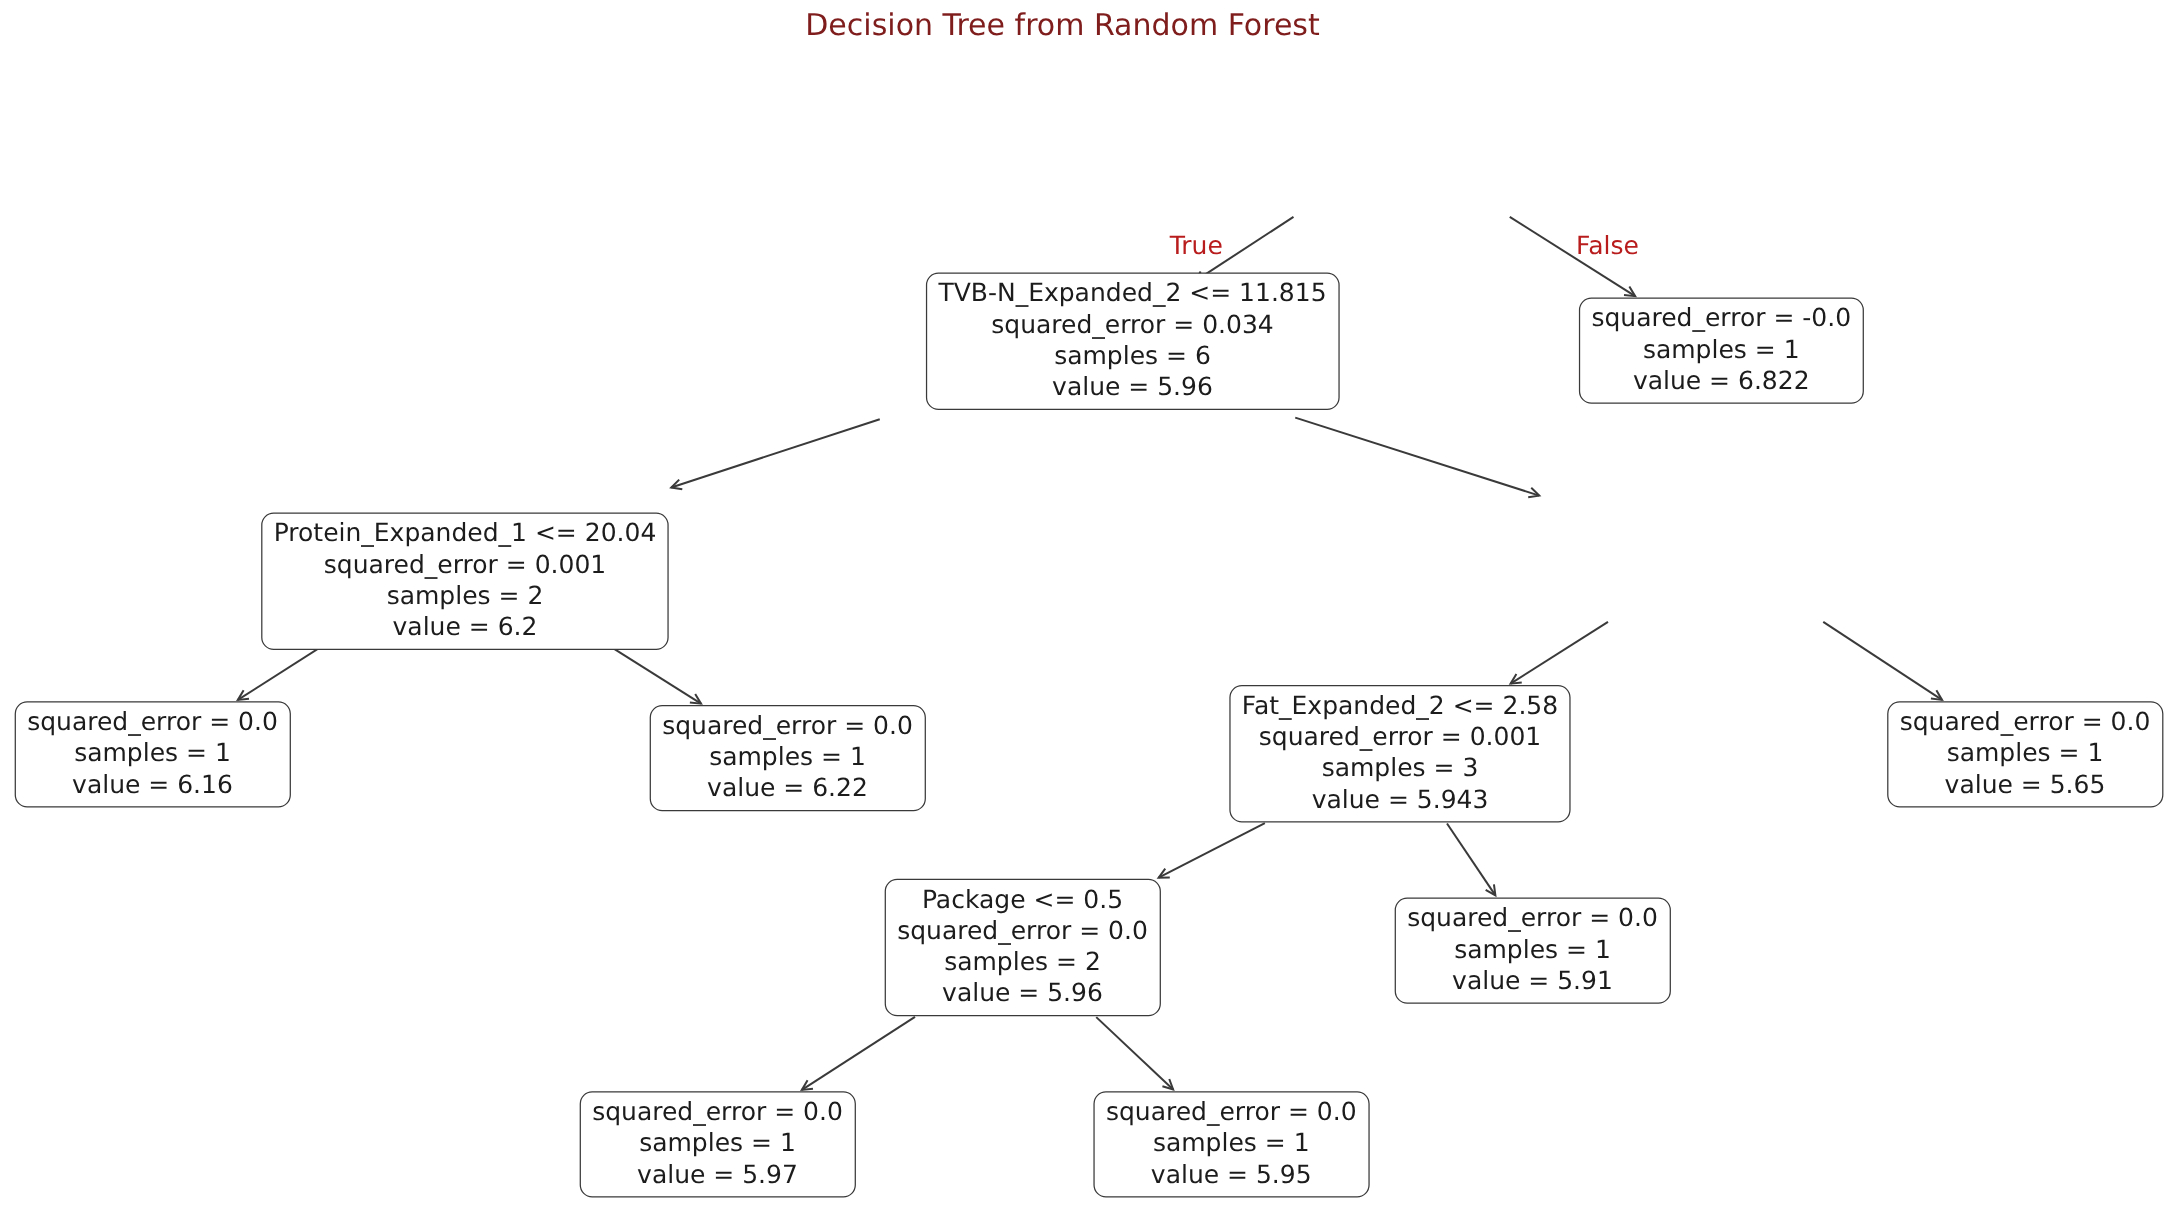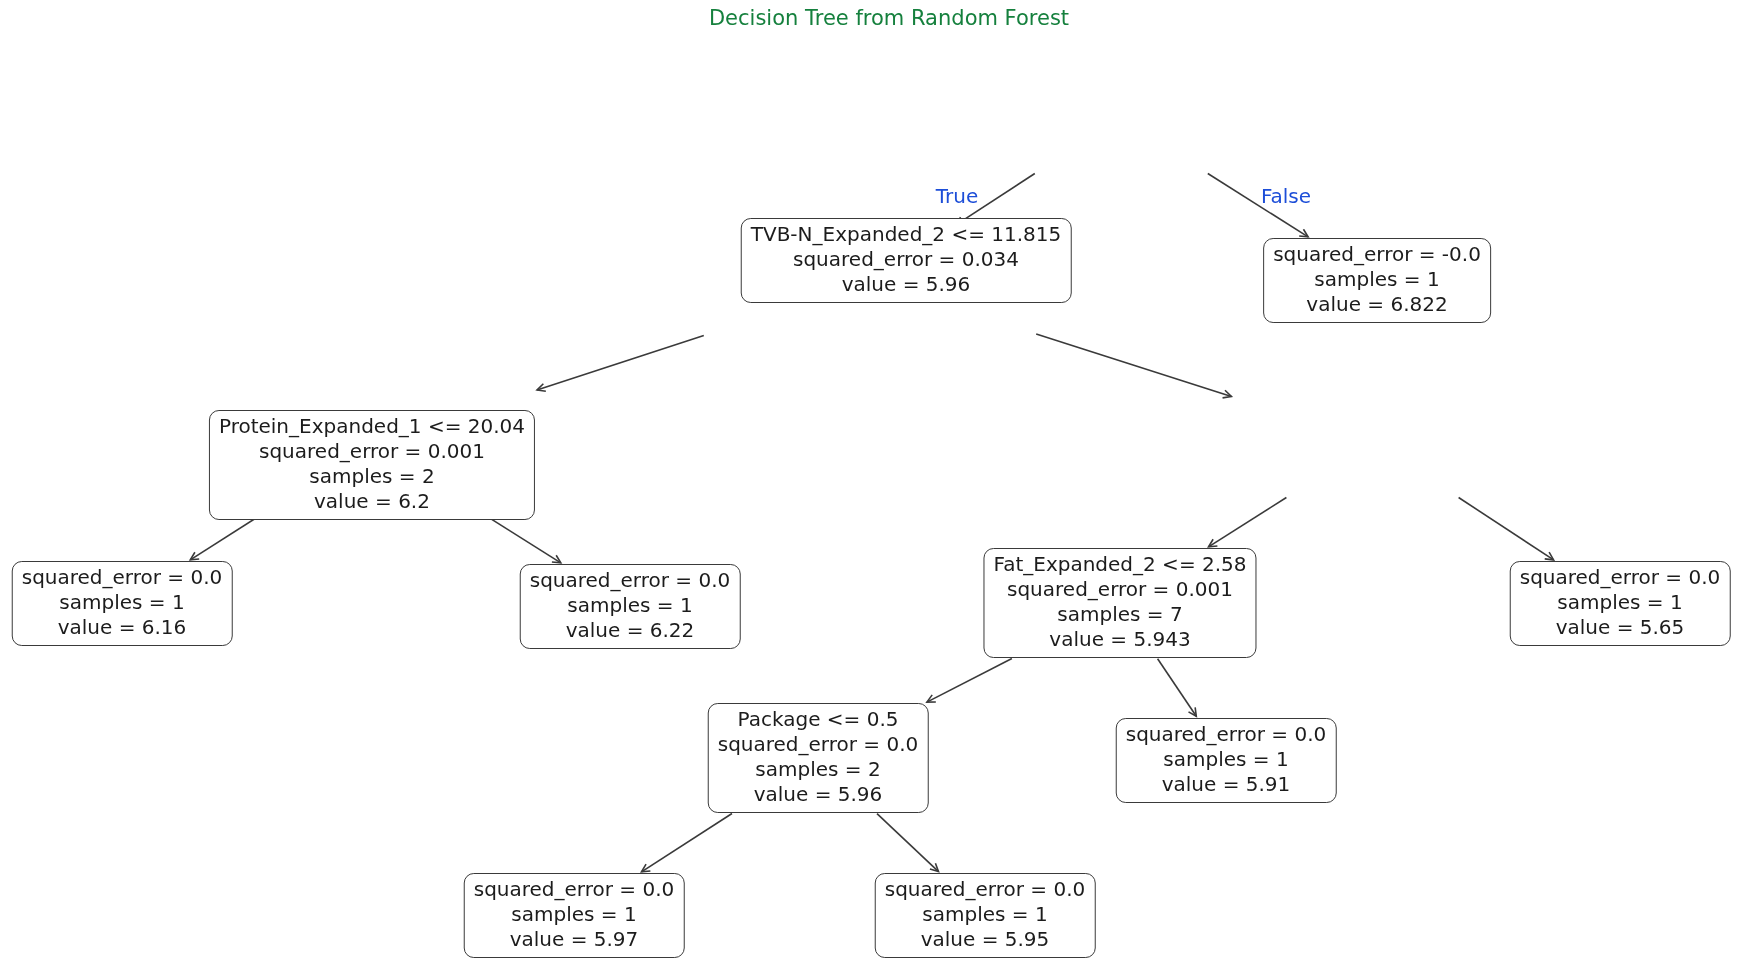--- a/index.html
+++ b/index.html
@@ -21,43 +21,42 @@
     left: 0; top: 0;
     width: 1741px;
     height: 964px;
     pointer-events: none;
   }
   .plot-title {
     position: absolute;
     left: 850px;
     top: 6px;
     transform: translateX(-50%);
-    font-size: 21px;
-    color: #15803d;
+    font-size: 24px;
+    color: #7f1d1d;
     white-space: nowrap;
-    margin-left: 39px;
   }
   .node {
     position: absolute;
     transform: translateX(-50%);
     background: #ffffff;
     border: 1.6px solid #3a3a3a;
     border-radius: 10px;
     padding: 3px 9px 5px 9px;
     text-align: center;
     font-size: 20px;
     line-height: 25px;
     white-space: nowrap;
     box-sizing: border-box;
   }
   .edge-label {
     position: absolute;
     transform: translate(-50%, -50%);
     font-size: 20px;
-    color: #1d4ed8;
+    color: #b91c1c;
     white-space: nowrap;
   }
 </style>
 </head>
 <body>
 
 <div id="tree-canvas">
 
   <svg id="edges-svg">
     <defs>
@@ -81,20 +80,21 @@
 
   <div class="plot-title">Decision Tree from Random Forest</div>
 
   <div class="edge-label" style="left:957px; top:196px;">True</div>
   <div class="edge-label" style="left:1286px; top:196px;">False</div>
 
 
   <div class="node" style="left:870px; top:218px;margin-left:36px;">
     <div>TVB-N_Expanded_2 &lt;= 11.815</div>
     <div>squared_error = 0.034</div>
+    <div>samples = 6</div>
     <div>value = 5.96</div>
   </div>
 
   <div class="node" style="left:1377px; top:238px;">
     <div>squared_error = -0.0</div>
     <div>samples = 1</div>
     <div>value = 6.822</div>
   </div>
 
   <div class="node" style="left:372px; top:410px;">
@@ -113,21 +113,21 @@
 
   <div class="node" style="left:630px; top:564px;">
     <div>squared_error = 0.0</div>
     <div>samples = 1</div>
     <div>value = 6.22</div>
   </div>
 
   <div class="node" style="left:1120px; top:548px;">
     <div>Fat_Expanded_2 &lt;= 2.58</div>
     <div>squared_error = 0.001</div>
-    <div>samples = 7</div>
+    <div>samples = 3</div>
     <div>value = 5.943</div>
   </div>
 
   <div class="node" style="left:1620px; top:561px;">
     <div>squared_error = 0.0</div>
     <div>samples = 1</div>
     <div>value = 5.65</div>
   </div>
 
   <div class="node" style="left:818px; top:703px;">

